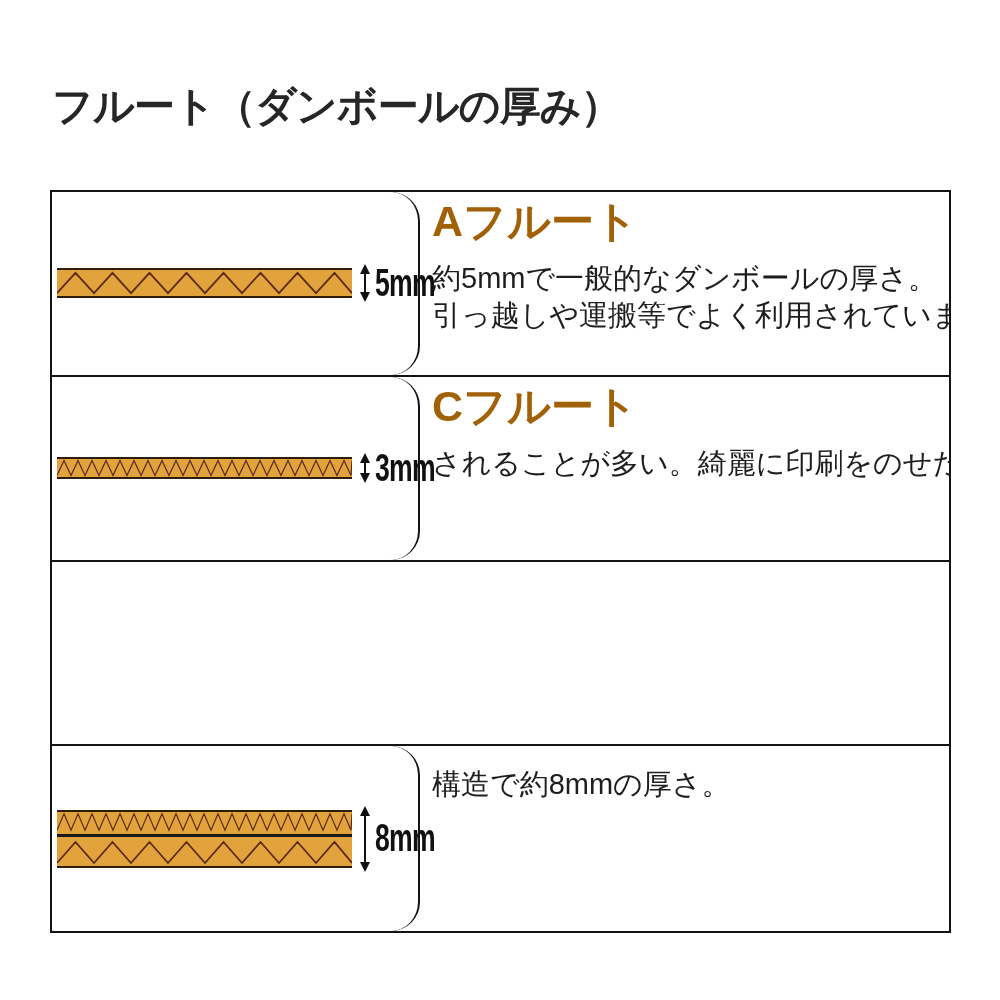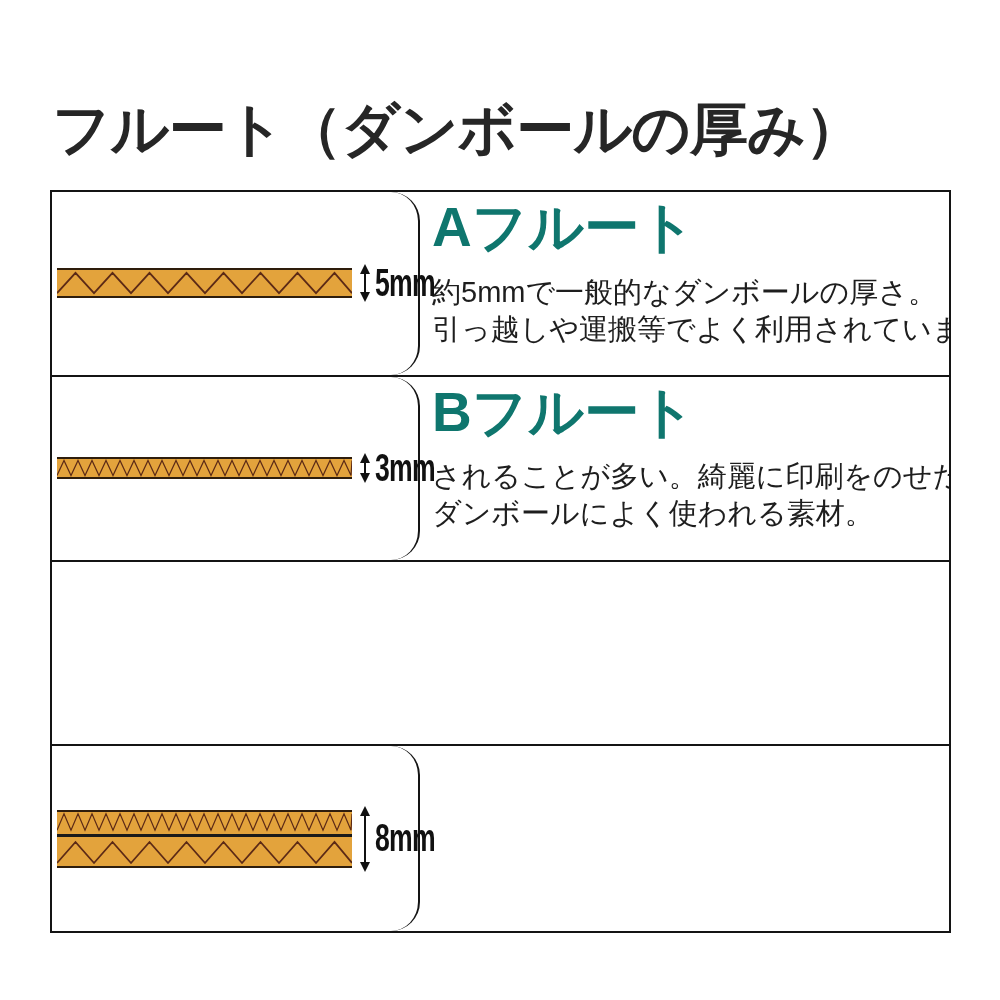--- a/index.html
+++ b/index.html
@@ -3,21 +3,21 @@
 <meta charset="utf-8">
 <style>
   html,body{margin:0;padding:0;}
   body{
     width:1000px;height:1000px;background:#ffffff;position:relative;
     font-family:"Liberation Sans","DejaVu Sans",sans-serif;
     overflow:hidden;
   }
   .page-title{
     position:absolute;left:52px;top:52px;
-    font-size:58px;font-weight:600;color:#262626;
+    font-size:41px;font-weight:600;color:#262626;
     letter-spacing:-1px;white-space:nowrap;
   }
   .flute-table{
     position:absolute;left:50px;top:190px;width:901px;height:743px;
     box-sizing:border-box;border:2px solid #141414;background:#fff;
     display:grid;grid-template-rows:repeat(4,1fr);
   }
   .t-row{
     display:grid;grid-template-columns:368px 1fr;
     border-bottom:2px solid #141414;min-height:0;
@@ -33,21 +33,21 @@
   .mm-label{
     flex:0 0 auto;
     font-size:38px;font-weight:700;color:#111;
     transform:scaleX(0.70);transform-origin:left center;
     letter-spacing:-1px;white-space:nowrap;margin-left:2px;
   }
   .cell-text{
     padding:5px 6px 0 12px;box-sizing:border-box;min-height:0;overflow:hidden;
   }
   .flute-title{
-    font-size:55px;line-height:1.12;font-weight:600;color:#0f766e;
+    font-size:43px;line-height:1.12;font-weight:600;color:#a16207;
     white-space:nowrap;
   }
   .flute-body{margin-top:15px;}
   .flute-body div{
     font-size:29px;line-height:37px;color:#1e1e1e;white-space:nowrap;
   }
   svg{display:block;}
 </style>
 </head>
 <body>
@@ -98,24 +98,23 @@
       <div class="arrow-slot">
           <svg width="16" height="30" viewBox="0 0 16 30" xmlns="http://www.w3.org/2000/svg">
             <line x1="8" y1="4" x2="8" y2="26" stroke="#111111" stroke-width="2"></line>
             <polygon points="8,0 3,10 13,10" fill="#111111"></polygon>
             <polygon points="8,30 3,20 13,20" fill="#111111"></polygon>
           </svg>
         </div>
       <div class="mm-label">3mm</div>
     </div>
     <div class="cell-text">
-      <div class="flute-title">Bフルート</div>
+      <div class="flute-title">Cフルート</div>
       <div class="flute-body">
         <div>されることが多い。綺麗に印刷をのせたい</div>
-        <div>ダンボールによく使われる素材。</div>
       </div>
     </div>
   </div>
 
   <div class="t-row">
   </div>
 
   <div class="t-row">
     <div class="cell-illus">
       <div class="board-slot">
@@ -132,17 +131,18 @@
           <svg width="16" height="66" viewBox="0 0 16 66" xmlns="http://www.w3.org/2000/svg">
             <line x1="8" y1="4" x2="8" y2="62" stroke="#111111" stroke-width="2"></line>
             <polygon points="8,0 3,10 13,10" fill="#111111"></polygon>
             <polygon points="8,66 3,56 13,56" fill="#111111"></polygon>
           </svg>
         </div>
       <div class="mm-label">8mm</div>
     </div>
     <div class="cell-text">
       <div class="flute-body">
+        <div>構造で約8mmの厚さ。</div>
       </div>
     </div>
   </div>
 
 </div>
 
 </body></html>

